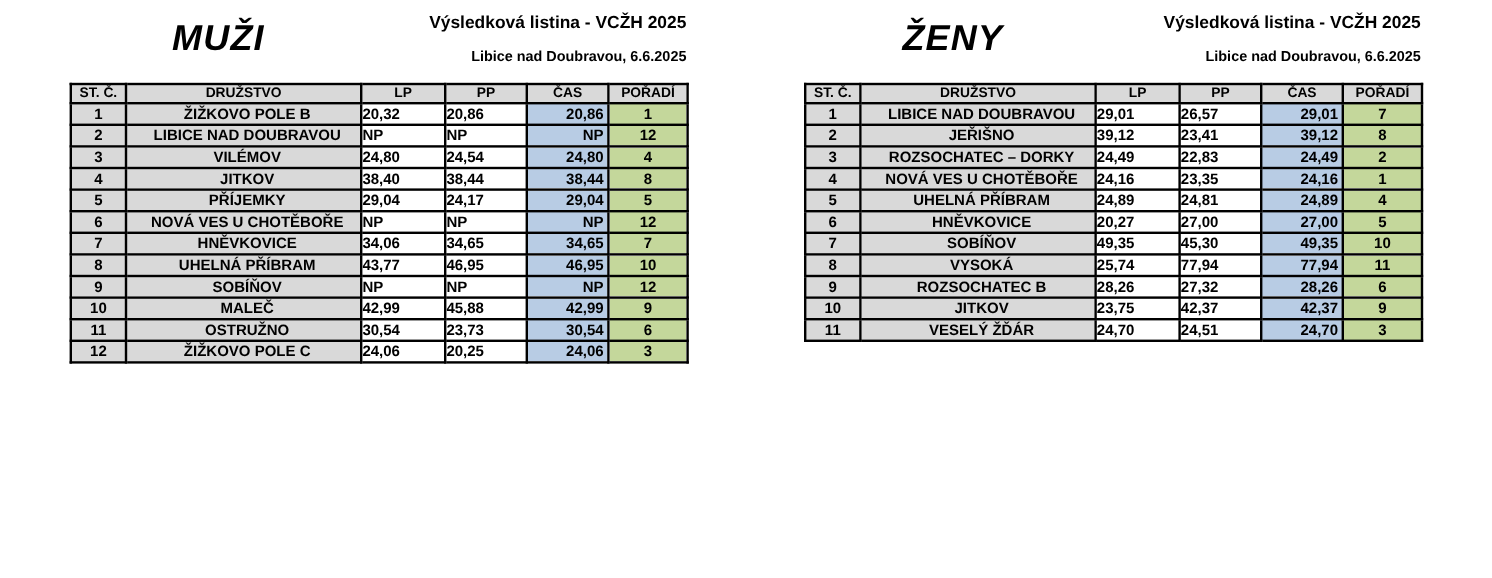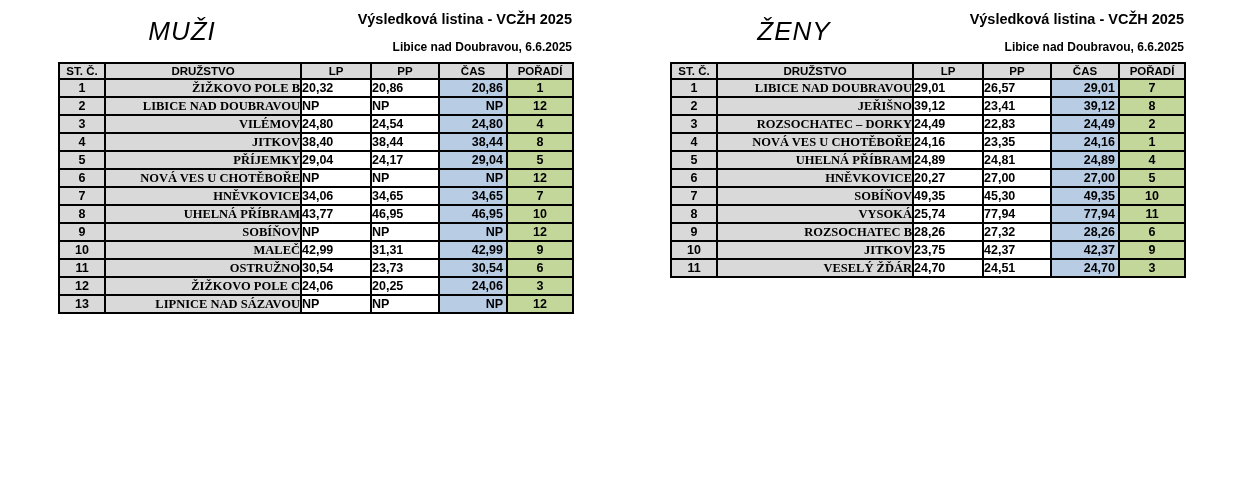--- a/index.html
+++ b/index.html
@@ -15,47 +15,47 @@
   *{margin:0;padding:0;box-sizing:border-box;}
   html,body{width:1243px;height:482px;background:var(--page-bg);overflow:hidden;}
   body{font-family:"Liberation Sans",sans-serif;color:var(--text-color);position:relative;}
 
   .panel{position:absolute;top:0;width:516px;height:380px;}
   .panel.men{left:58px;}
   .panel.women{left:670px;}
 
   .panel-title{
     position:absolute;top:16px;left:124px;transform:translateX(-50%);
-    font-size:26px;font-weight:normal;font-style:italic;letter-spacing:1px;
+    font-size:30px;font-weight:bold;font-style:italic;letter-spacing:1px;
     white-space:nowrap;
   }
   .event-line1{
     position:absolute;top:11px;right:2px;
     font-size:14.5px;font-weight:bold;white-space:nowrap;
   }
   .event-line2{
     position:absolute;top:40px;right:2px;
     font-size:12px;font-weight:bold;white-space:nowrap;
   }
 
   table.results{
-    position:absolute;top:62px;left:0;
+    position:absolute;top:69px;left:0;
     border-collapse:collapse;table-layout:fixed;width:514px;border-radius:21px;
   }
   table.results th, table.results td{
     border:2px solid var(--border-color);
     font-weight:bold;overflow:hidden;white-space:nowrap;
   }
   table.results th{
     background:var(--header-fill);
     font-size:11.5px;height:16px;text-align:center;
   }
   table.results td{font-size:12.5px;height:16px;line-height:16px;}
   td.st{background:var(--team-fill);text-align:center;}
-  td.team{background:var(--team-fill);text-align:right;padding-left:6px;font-family:Liberation Serif, serif;}
+  td.team{background:var(--team-fill);text-align:center;padding-left:6px;}
   td.val{background:var(--value-fill);text-align:left;padding-right:3px;}
   td.cas{background:var(--time-fill);text-align:right;padding-right:3px;}
   td.rank{background:var(--rank-fill);text-align:center;}
 </style>
 </head>
 <body>
 
 <div class="panel men">
   <div class="panel-title">MUŽI</div>
   <div class="event-line1">Výsledková listina  - VCŽH 2025</div>
@@ -149,47 +149,39 @@
           <td class="team">SOBÍŇOV</td>
           <td class="val">NP</td>
           <td class="val">NP</td>
           <td class="cas">NP</td>
           <td class="rank">12</td>
         </tr>
         <tr>
           <td class="st">10</td>
           <td class="team">MALEČ</td>
           <td class="val">42,99</td>
-          <td class="val">31,31</td>
+          <td class="val">45,88</td>
           <td class="cas">42,99</td>
           <td class="rank">9</td>
         </tr>
         <tr>
           <td class="st">11</td>
           <td class="team">OSTRUŽNO</td>
           <td class="val">30,54</td>
           <td class="val">23,73</td>
           <td class="cas">30,54</td>
           <td class="rank">6</td>
         </tr>
         <tr>
           <td class="st">12</td>
           <td class="team">ŽIŽKOVO POLE C</td>
           <td class="val">24,06</td>
           <td class="val">20,25</td>
           <td class="cas">24,06</td>
           <td class="rank">3</td>
-        </tr>
-        <tr>
-          <td class="st">13</td>
-          <td class="team">LIPNICE NAD SÁZAVOU</td>
-          <td class="val">NP</td>
-          <td class="val">NP</td>
-          <td class="cas">NP</td>
-          <td class="rank">12</td>
         </tr>
       </tbody>
   </table>
 </div>
 
 <div class="panel women">
   <div class="panel-title">ŽENY</div>
   <div class="event-line1">Výsledková listina  - VCŽH 2025</div>
   <div class="event-line2">Libice nad Doubravou, 6.6.2025</div>
   <table class="results">

